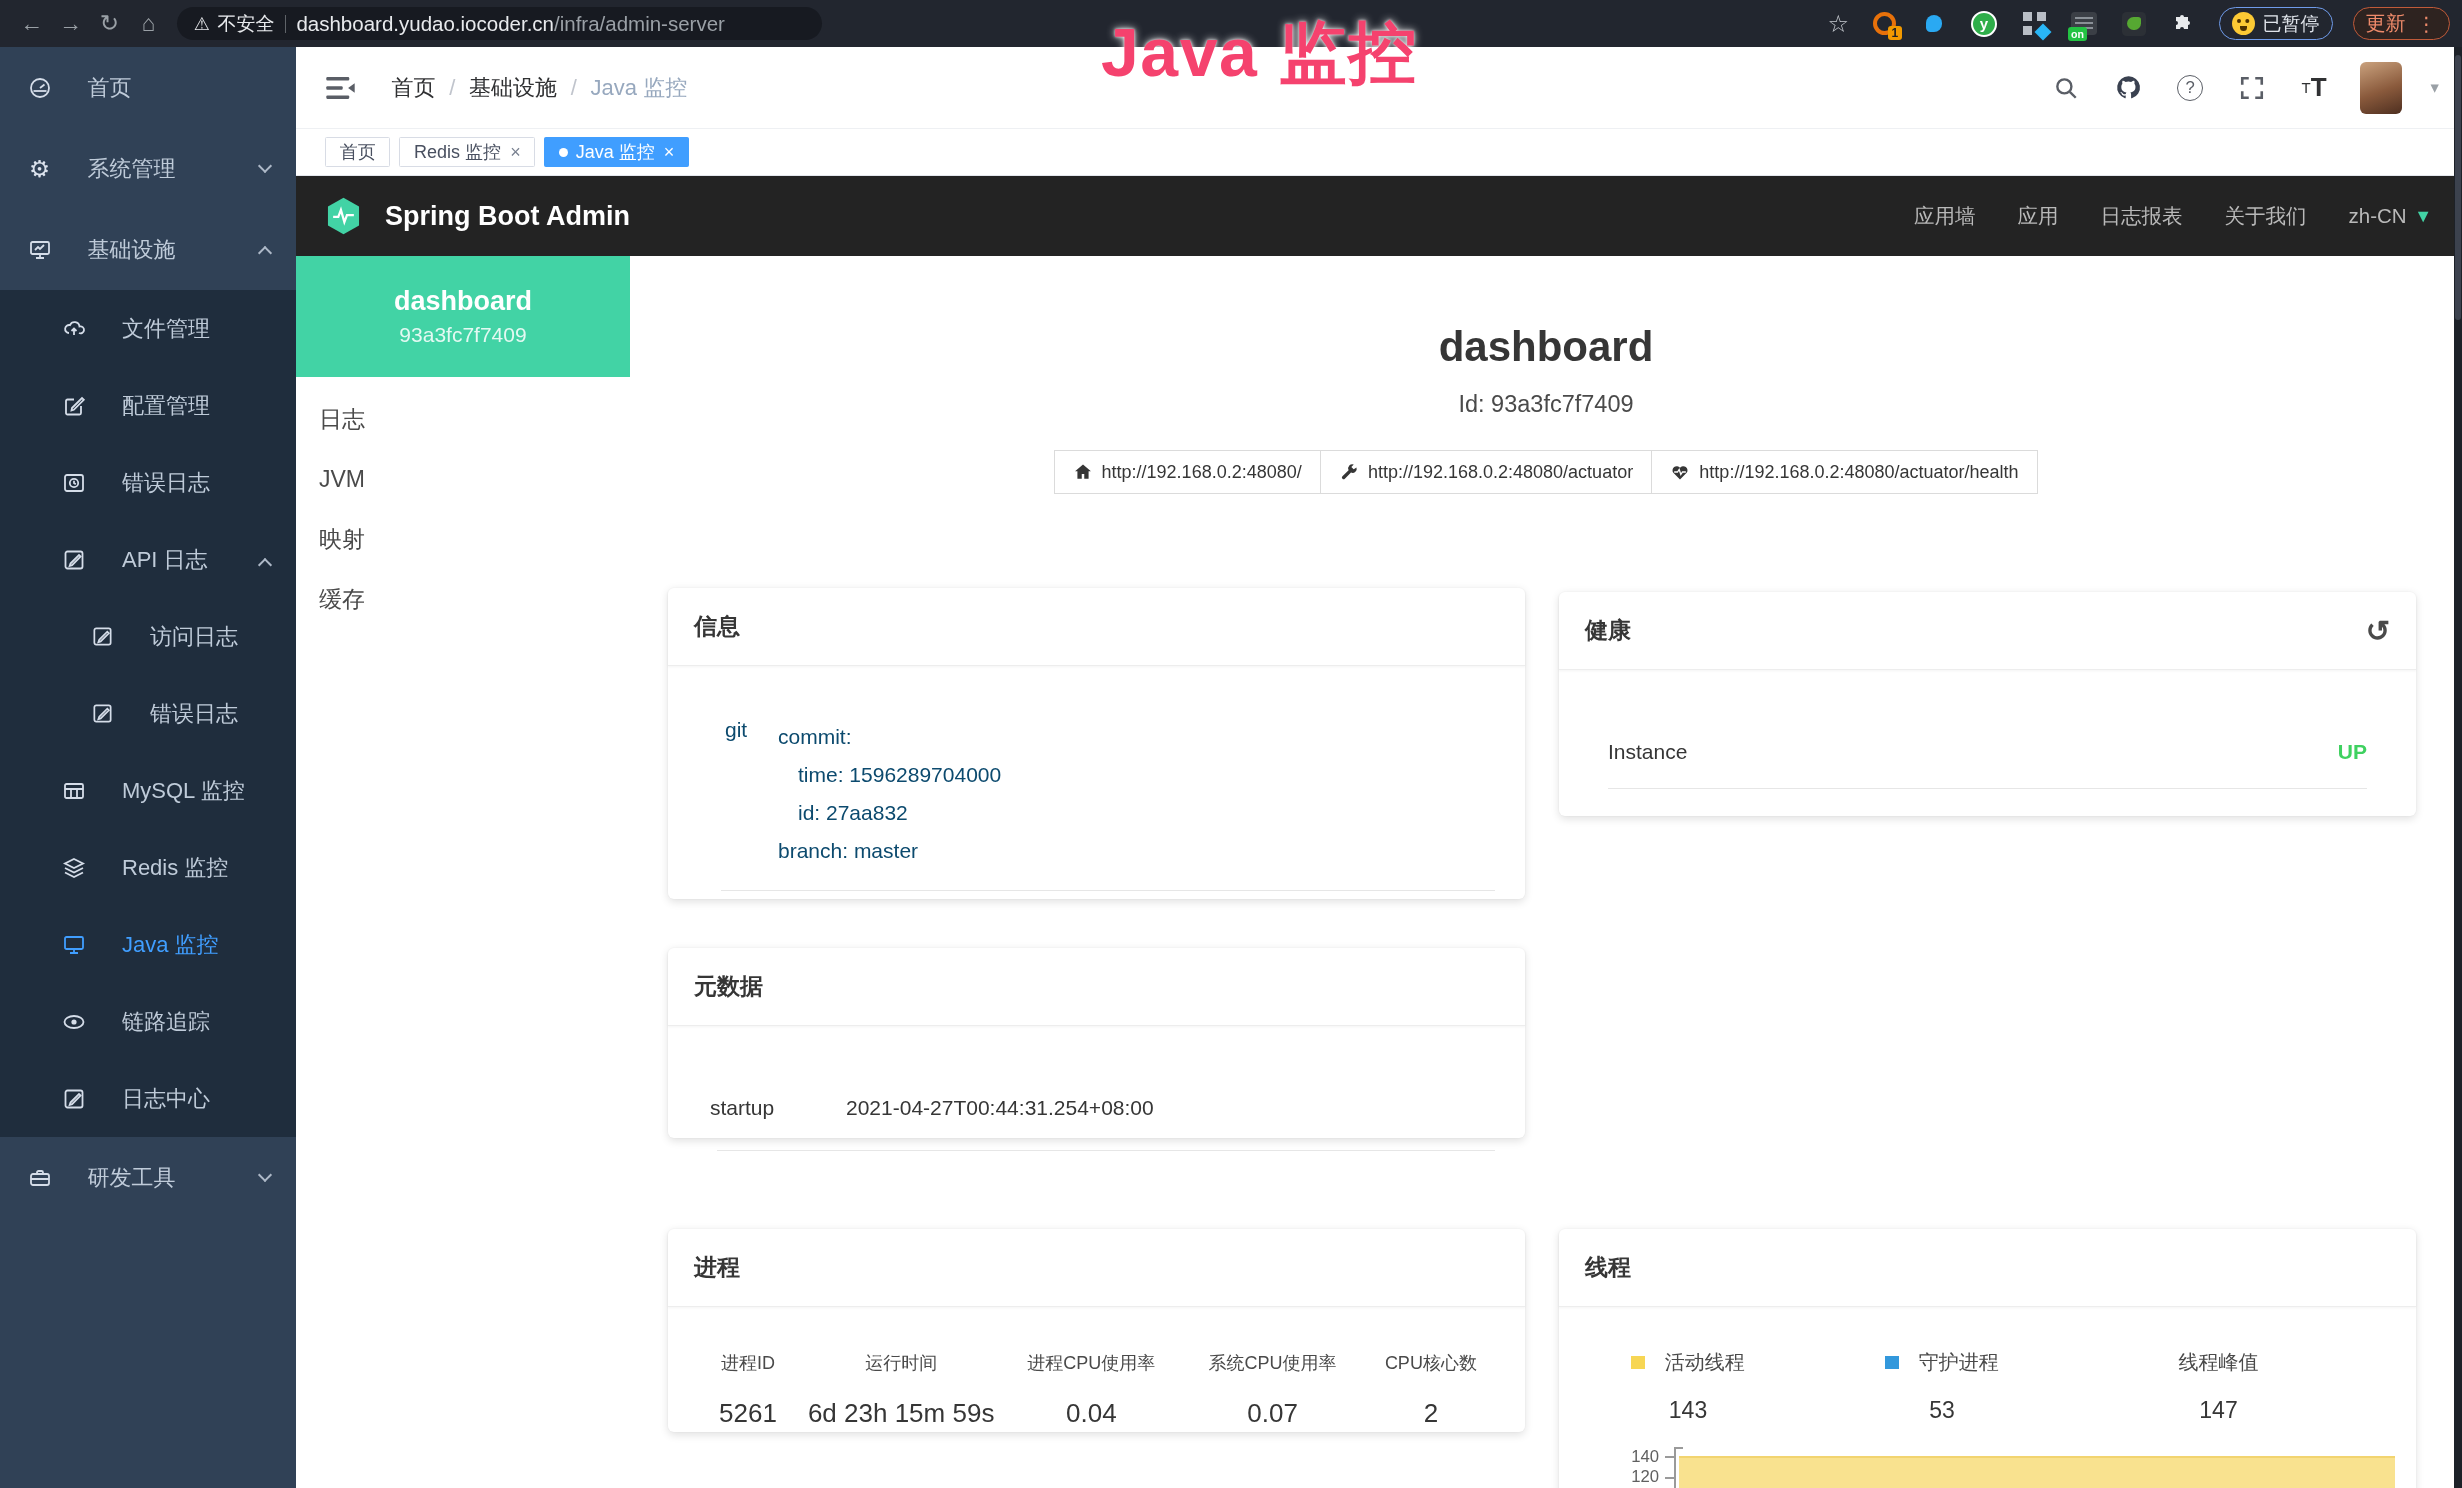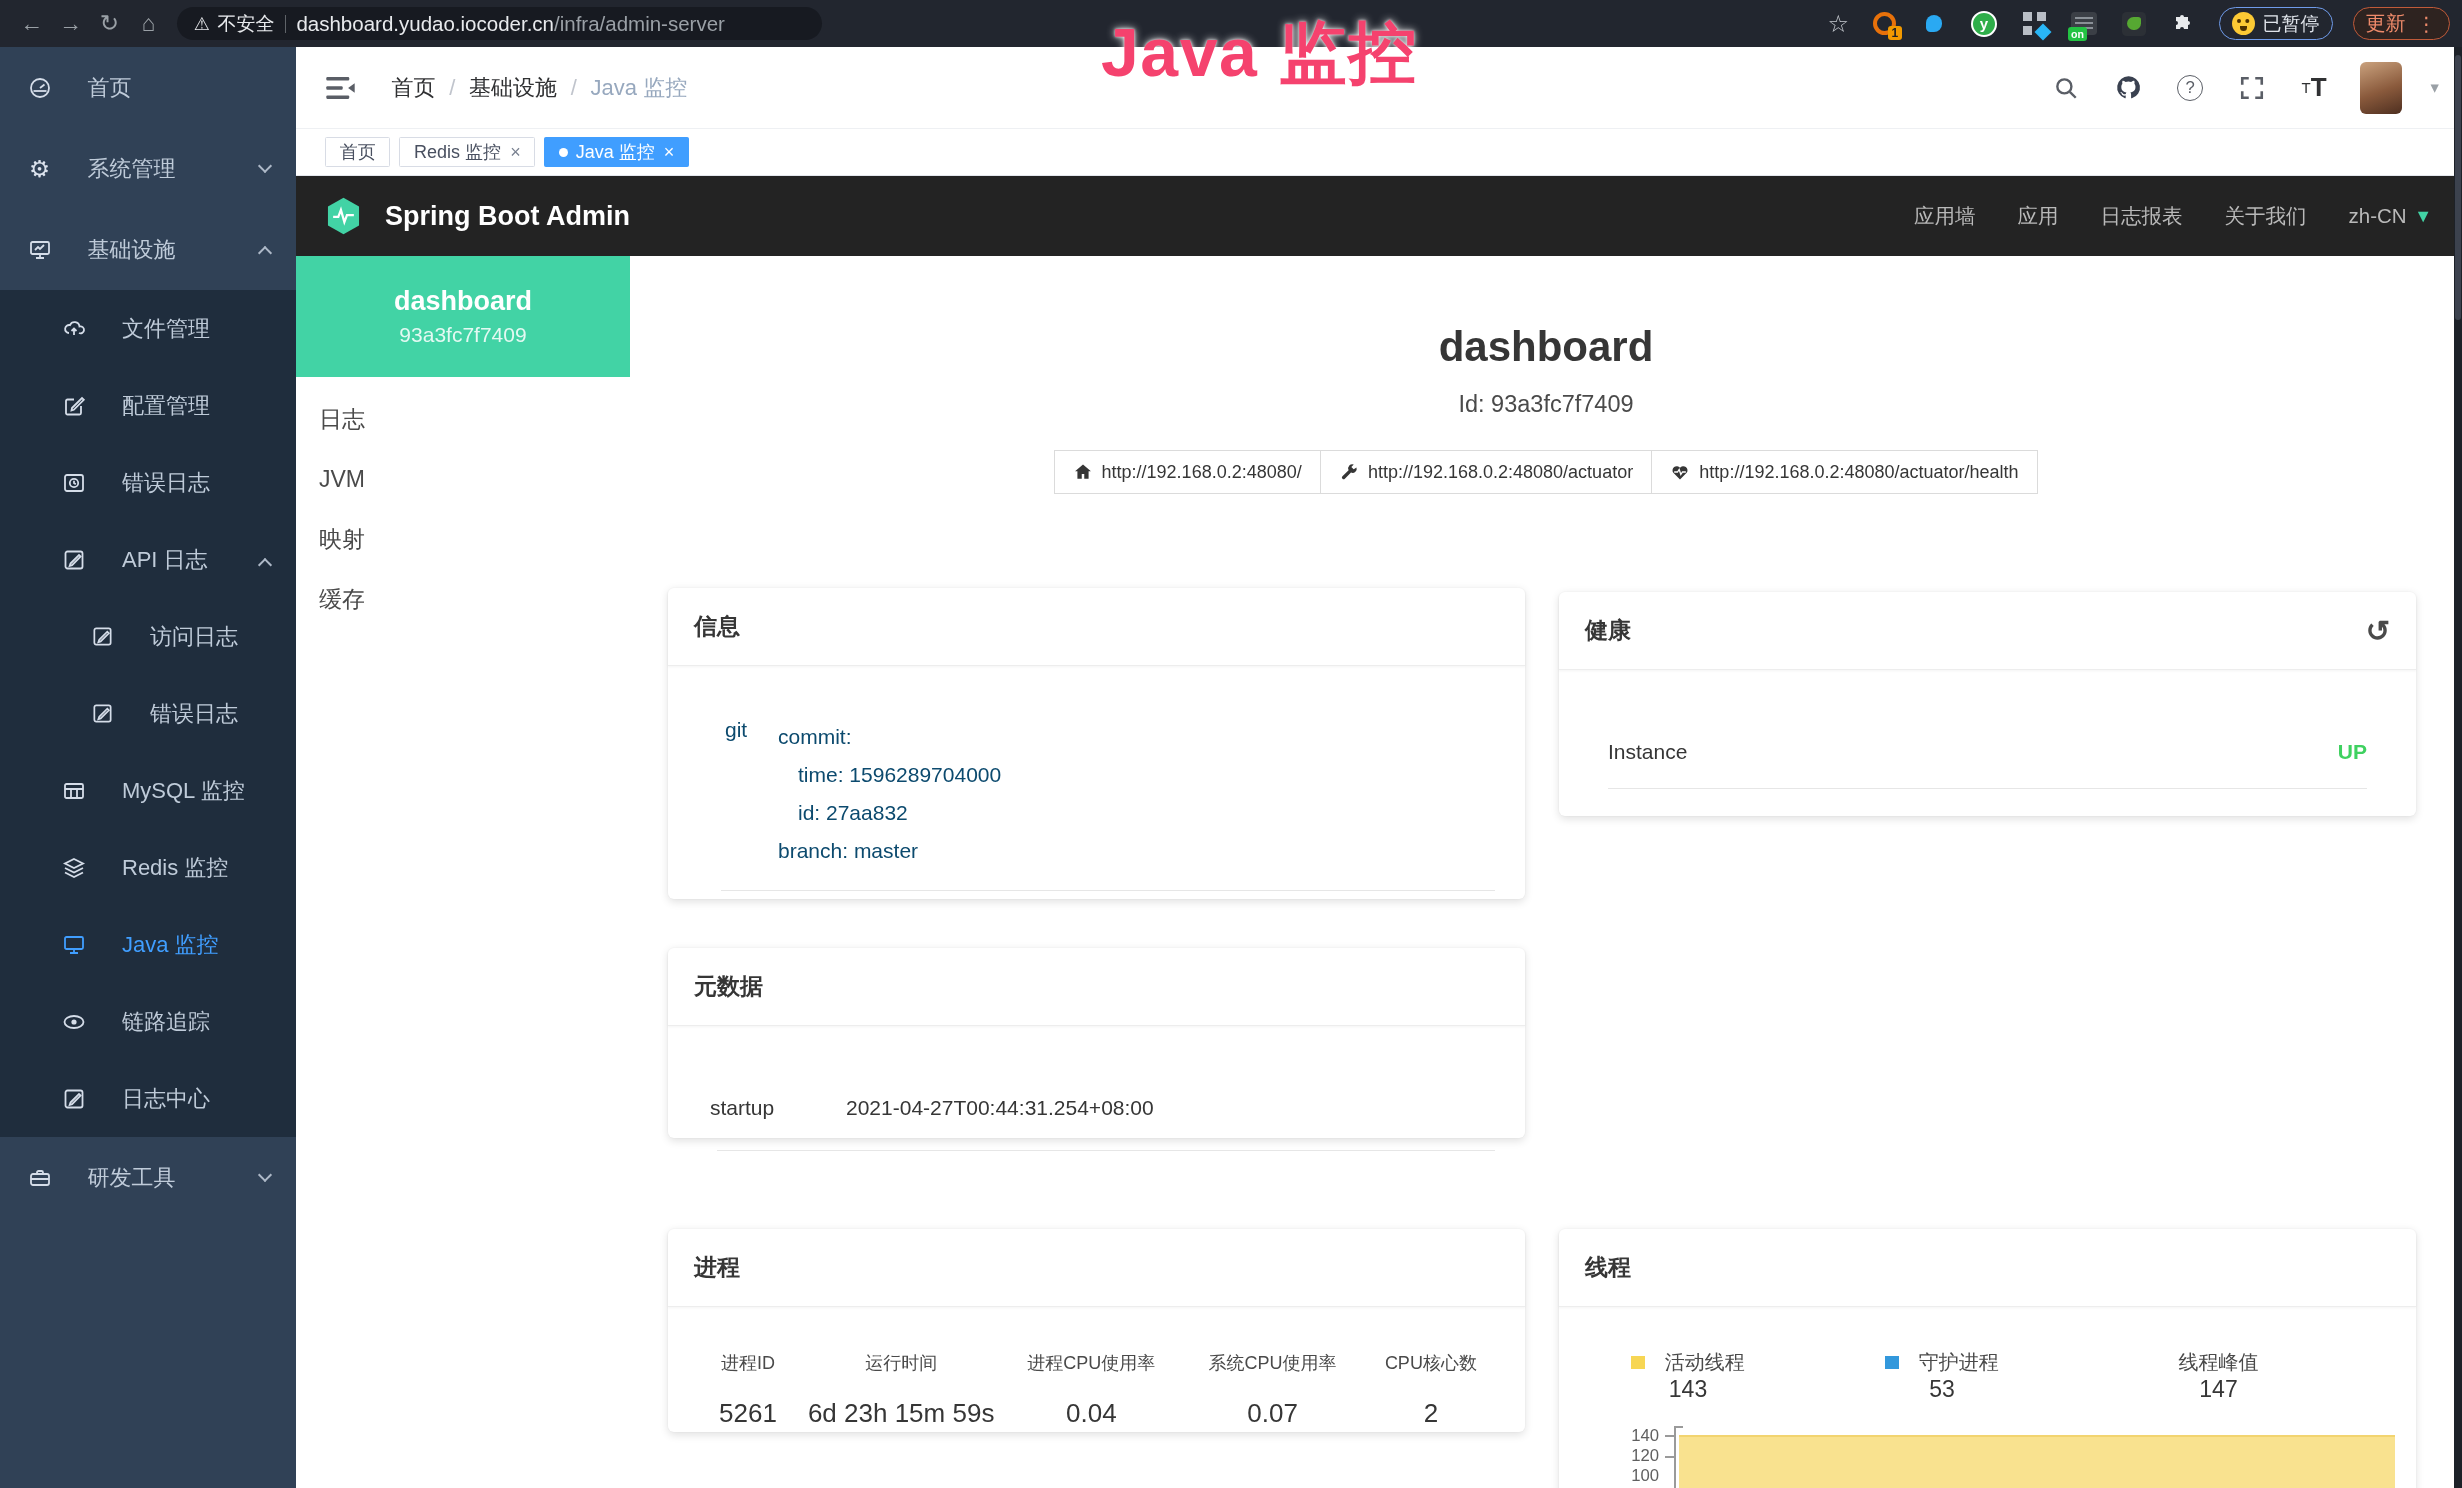--- a/index.html
+++ b/index.html
@@ -144,21 +144,21 @@
   .proc-row { display:flex; text-align:center;}
   .proc-row .c1{width:114px}.proc-row .c2{width:212px}.proc-row .c3{width:193px}.proc-row .c4{width:193px}.proc-row .c5{width:144px}
   .proc-head { font-size:18px; color:#4a4a4a;}
   .proc-vals { font-size:26px; color:#363636; margin-top:23px;}
 
   #thr-body { padding:42px 0 0 0;}
   .thr-legend { display:flex; text-align:center;}
   .thr-legend .cell { display:flex; align-items:center; justify-content:center; gap:20px; font-size:20px; color:#4a4a4a;}
   .thr-legend .cell:nth-child(1){width:258px} .thr-legend .cell:nth-child(2){width:250px} .thr-legend .cell:nth-child(3){width:303px}
   .sq { width:13.7px; height:13.7px; display:inline-block;}
-  .thr-vals { display:flex; text-align:center; font-size:23px; color:#363636; }
+  .thr-vals { display:flex; text-align:center; font-size:23px; color:#363636; margin-top:21px;}
   .thr-vals div:nth-child(1){width:258px} .thr-vals div:nth-child(2){width:250px} .thr-vals div:nth-child(3){width:303px}
   #thr-chart { position:relative; margin-top:23px; height:250px;}
   .ytick { position:absolute; width:53px; text-align:right; font-size:16.7px; color:#606060; line-height:16.7px;}
   .ytick i { font-style:normal; }
   .tickmark { position:absolute; width:9px; height:2.3px; background:#9a9a9a;}
   #yaxis-line { position:absolute; left:115px; top:0px; bottom:0; width:2.3px; background:#9a9a9a;}
   #yaxis-cap { position:absolute; left:115px; top:0px; width:9px; height:2.3px; background:#9a9a9a;}
   #area-fill { position:absolute; left:120px; right:21px; top:9px; bottom:-7.6px; background:#f9e28f; border-top:2.3px solid #f2d470;}
 
   

